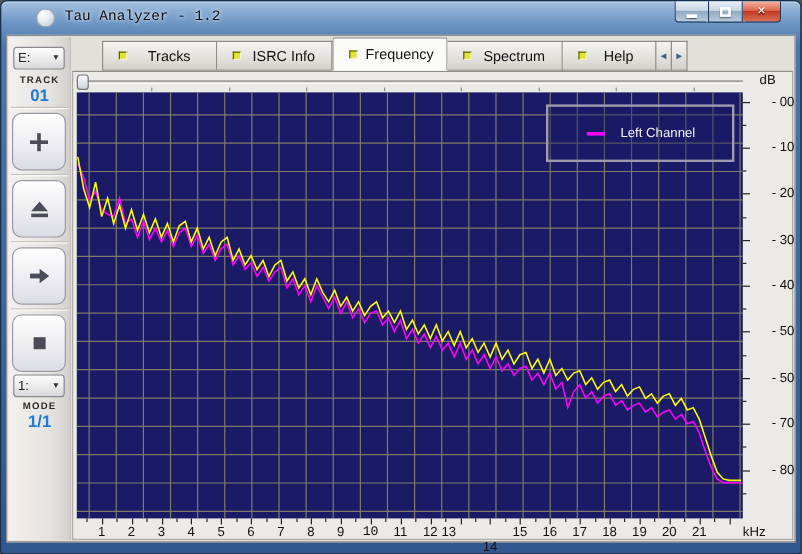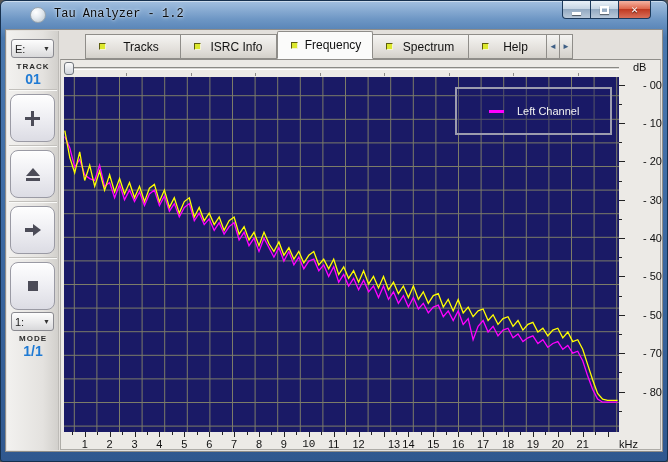--- a/index.html
+++ b/index.html
@@ -351,22 +351,22 @@
           <div class="x-lab" style="left: 61.5px;">3</div>
           <div class="x-lab" style="left: 86.4px;">4</div>
           <div class="x-lab" style="left: 111.3px;">5</div>
           <div class="x-lab" style="left: 136.2px;">6</div>
           <div class="x-lab" style="left: 161.1px;">7</div>
           <div class="x-lab" style="left: 186px;">8</div>
           <div class="x-lab" style="left: 210.9px;">9</div>
           <div class="x-lab" style="left: 235.8px; font-family: Liberation Mono, monospace;">10</div>
           <div class="x-lab" style="left: 260.7px;">11</div>
           <div class="x-lab" style="left: 285.6px;">12</div>
-          <div class="x-lab" style="left: 321px;">13</div>
-          <div class="x-lab" style="left: 335.4px;">14</div>
+          <div class="x-lab" style="left: 301px;">13</div>
+          <div class="x-lab" style="left: 335.4px; margin-top: 12px;">14</div>
           <div class="x-lab" style="left: 360.3px;">15</div>
           <div class="x-lab" style="left: 385.2px;">16</div>
           <div class="x-lab" style="left: 410.1px;">17</div>
           <div class="x-lab" style="left: 435px;">18</div>
           <div class="x-lab" style="left: 459.9px;">19</div>
           <div class="x-lab" style="left: 484.8px;">20</div>
           <div class="x-lab" style="left: 509.7px;">21</div>
         </div>
       <div class="y-axis" id="y-axis">
           <div class="y-tick" style="top: 7.7px; width: 6px;"></div>

